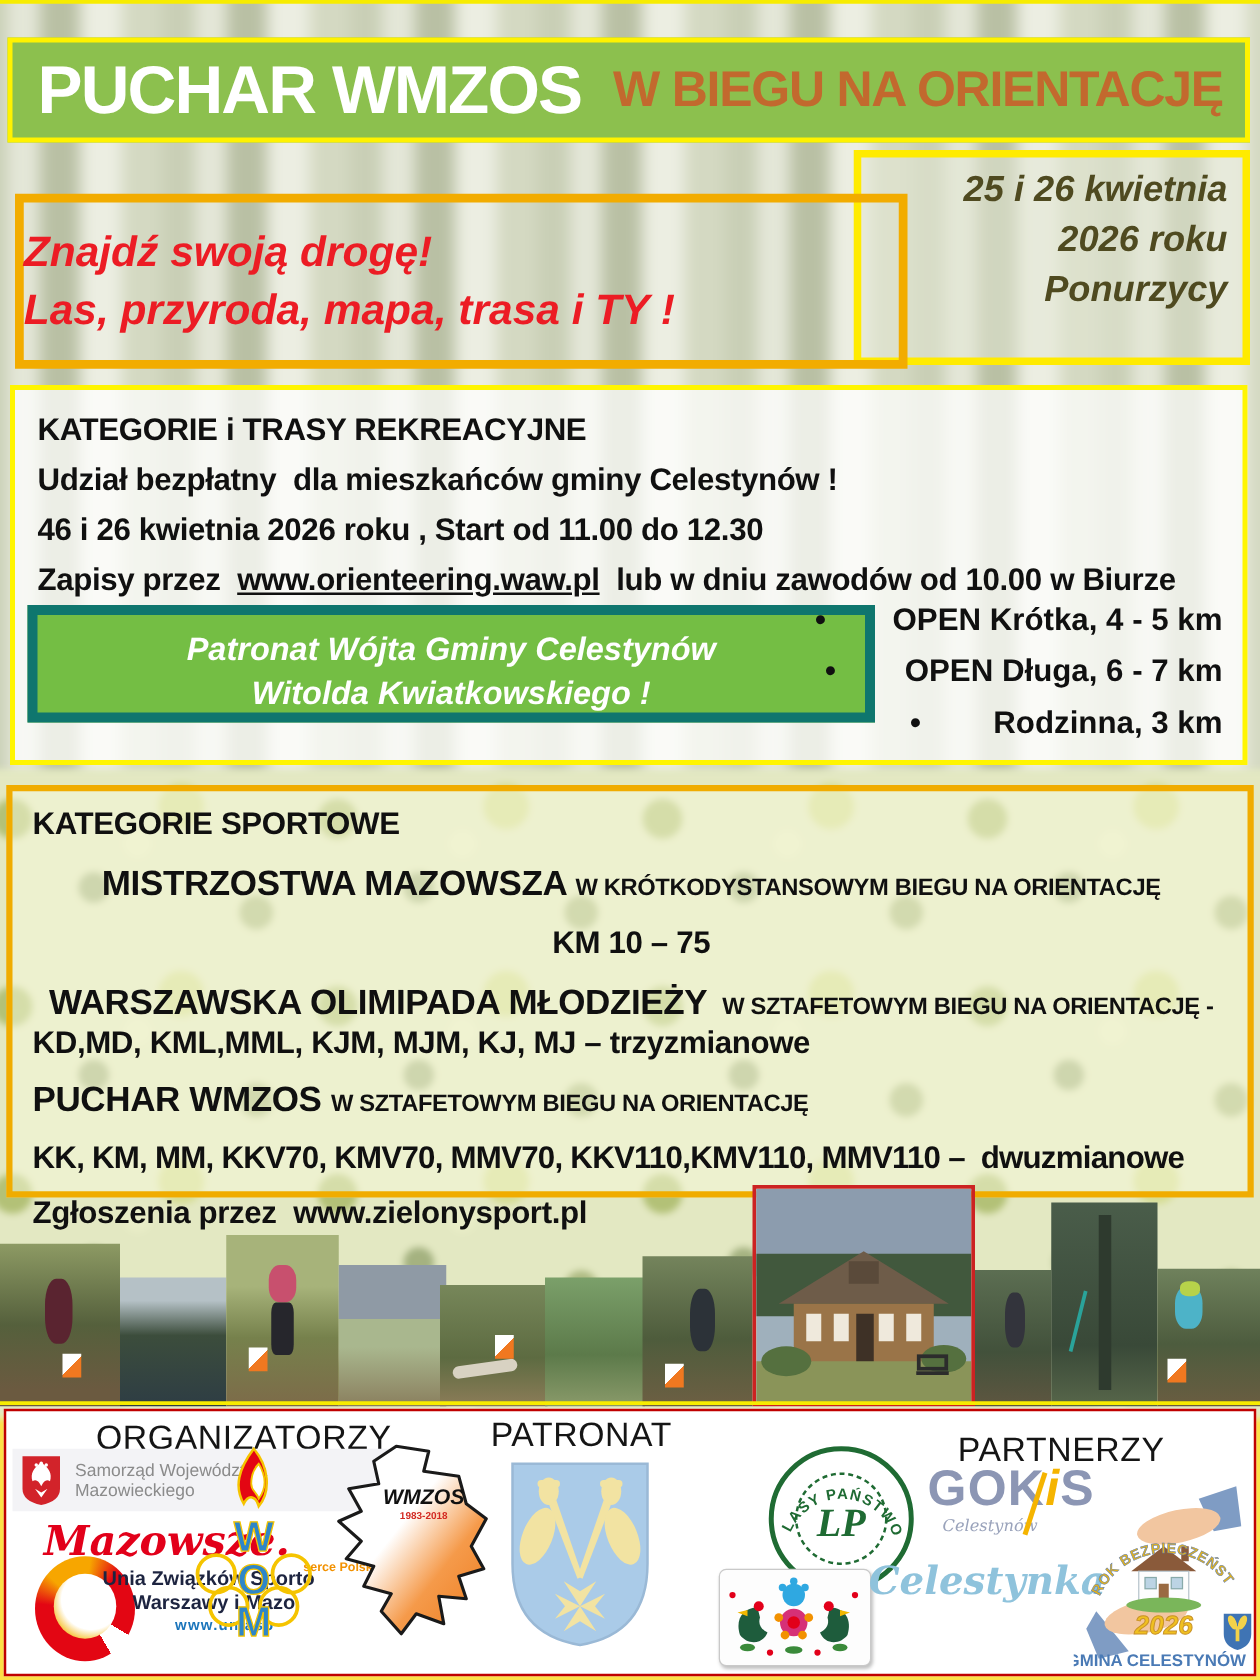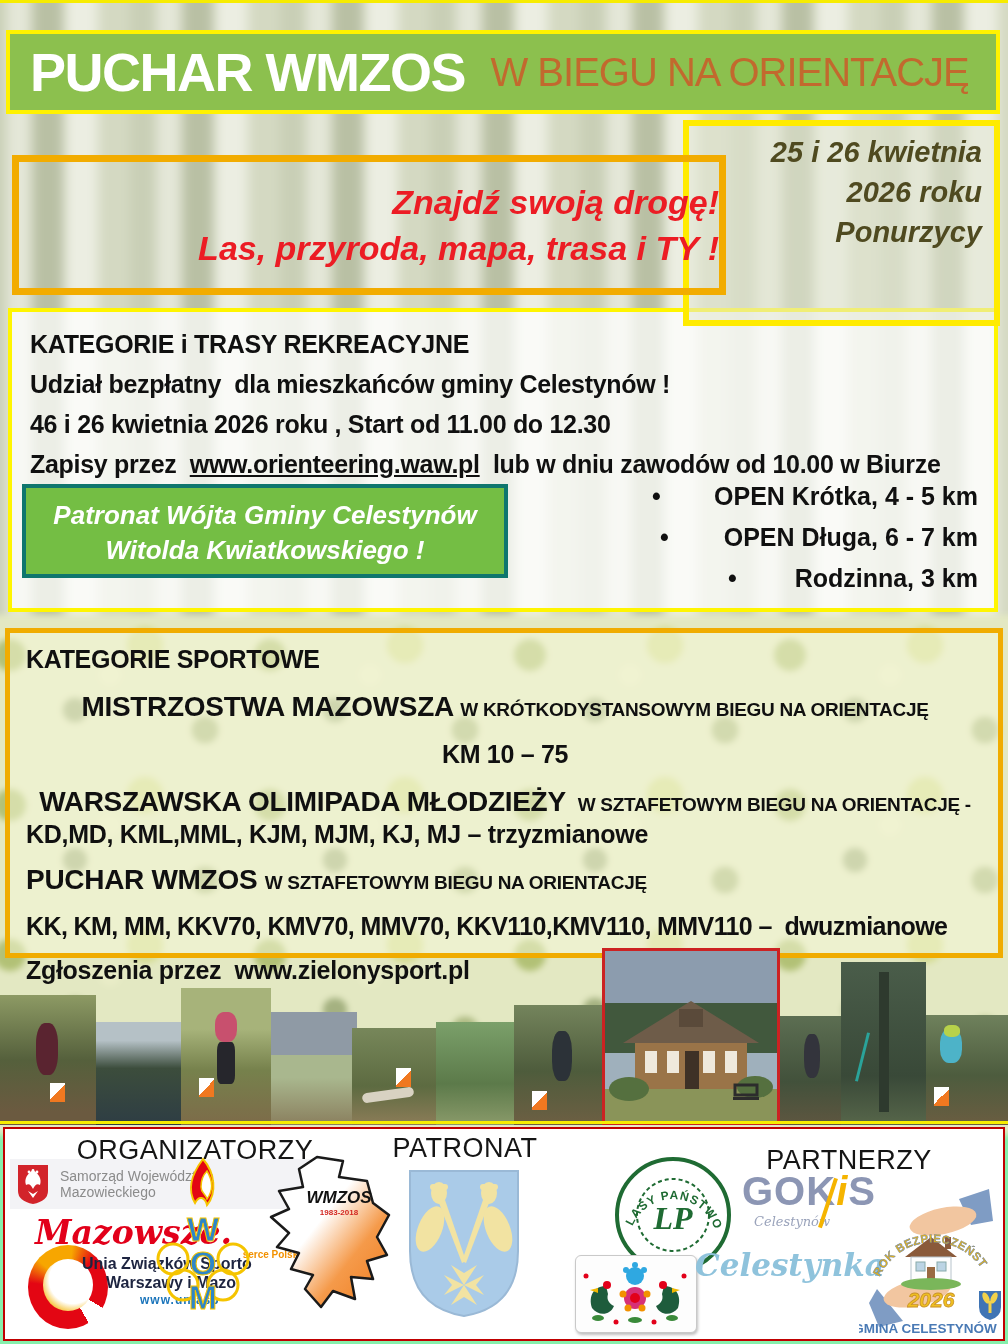--- a/index.html
+++ b/index.html
@@ -1,47 +1,47 @@
 <!DOCTYPE html>
 <html><head>
 <meta charset="utf-8">
 <style>
   html,body{margin:0;padding:0;background:#777;}
   .poster{position:relative;width:1008px;height:1344px;margin:0 auto;overflow:hidden;
-    background:#86efac;font-family:"Liberation Sans",sans-serif;}
+    background:#fde047;font-family:"Liberation Sans",sans-serif;}
   
   .bg-a{position:absolute;left:-20px;top:-20px;width:1048px;height:660px;z-index:0;
     background:repeating-linear-gradient(90deg,#c9cfb6 0 26px,#e4e7d8 26px 52px,#b9c0a4 52px 84px,#eceee2 84px 118px,#d4d9c2 118px 150px);
     filter:blur(6px);}
   .bg-b{position:absolute;left:-20px;top:615px;width:1048px;height:520px;z-index:0;background-color:#e3e8c2;
     background-image:
       radial-gradient(circle 26px at 30px 40px, rgba(139,161,57,.55) 60%, transparent 62%),
       radial-gradient(circle 20px at 95px 95px, rgba(88,112,48,.45) 60%, transparent 62%),
       radial-gradient(circle 30px at 165px 30px, rgba(205,214,120,.65) 60%, transparent 62%),
       radial-gradient(circle 22px at 225px 115px, rgba(120,140,66,.5) 60%, transparent 62%),
       radial-gradient(circle 18px at 130px 60px, rgba(235,238,200,.8) 60%, transparent 62%);
     background-size:260px 150px;filter:blur(3px);}
   .edge-line{position:absolute;background:#f7ec00;z-index:8;}
   
   .title-banner{position:absolute;left:6px;top:30px;width:994px;height:84px;box-sizing:border-box;
     background:#8cc04e;border:4px solid #fff200;display:flex;align-items:center;padding-left:20px;z-index:3;}
   .title-main{color:#fff;font-weight:bold;font-size:54px;letter-spacing:-1.5px;white-space:pre;}
-  .title-sub{color:#c2692e;font-weight:normal;font-size:40px;letter-spacing:-1px;margin-left:12px;white-space:pre;}
+  .title-sub{color:#c2692e;font-weight:bold;font-size:40px;letter-spacing:-1px;margin-left:12px;white-space:pre;}
   .tagline-box{position:absolute;left:12px;top:155px;width:714px;height:140px;box-sizing:border-box;
     border:7px solid #f2ac00;z-index:5;display:flex;flex-direction:column;justify-content:center;}
-  .tagline-line{color:#ec1c24;font-weight:bold;font-style:italic;font-size:34px;line-height:46px;text-align:right;}
-  .date-box{position:absolute;left:683px;top:120px;width:317px;height:206px;box-sizing:border-box;
+  .tagline-line{color:#ec1c24;font-weight:bold;font-style:italic;font-size:34px;line-height:46px;text-align:left;}
+  .date-box{position:absolute;left:683px;top:120px;width:317px;height:172px;box-sizing:border-box;
     border:6px solid #ffeb00;background:rgba(228,232,213,.55);z-index:4;text-align:right;padding:6px 12px 0 0;}
   .date-line{color:#4f4a20;font-weight:bold;font-style:italic;font-size:29px;line-height:40px;}
   .recreation-box{position:absolute;left:8px;top:308px;width:990px;height:304px;box-sizing:border-box;
     border:4px solid #fff500;background:rgba(255,255,255,.72);z-index:3;padding:12px 0 16px 18px;}
   .rec-line{font-size:25px;font-weight:bold;color:#101010;line-height:40px;letter-spacing:-.3px;white-space:pre;}
   .rec-link{text-decoration:underline;}
-  .patronage-box{position:absolute;left:10px;top:172px;width:486px;height:94px;box-sizing:border-box;
-    background:#74be44;border:4px solid #0f766e;text-align:center;padding-top:10px;}
+  .patronage-box{position:absolute;left:10px;top:172px;width:678px;height:94px;box-sizing:border-box;
+    background:#74be44;border:8px solid #0f766e;text-align:center;padding-top:10px;}
   .patronage-line{color:#fff;font-weight:bold;font-style:italic;font-size:26px;line-height:35px;}
   .bullets{position:absolute;right:16px;top:170px;width:372px;}
   .bullet-row{display:flex;font-size:25px;font-weight:bold;color:#101010;margin-bottom:12px;}
   .bullet-row .dot{flex:0 0 auto;}
   .bullet-row .bullet-text{margin-left:auto;}
   .off1{margin-left:46px;} .off2{margin-left:54px;} .off3{margin-left:122px;}
   .sports-box{position:absolute;left:5px;top:628px;width:998px;height:330px;box-sizing:border-box;
     border:5px solid #f0ac00;background:rgba(247,249,220,.5);z-index:2;padding:8px 14px 0 16px;color:#101010;}
   .sp{font-weight:bold;white-space:pre;letter-spacing:-.3px;}
   .sp-n{font-size:25px;}

